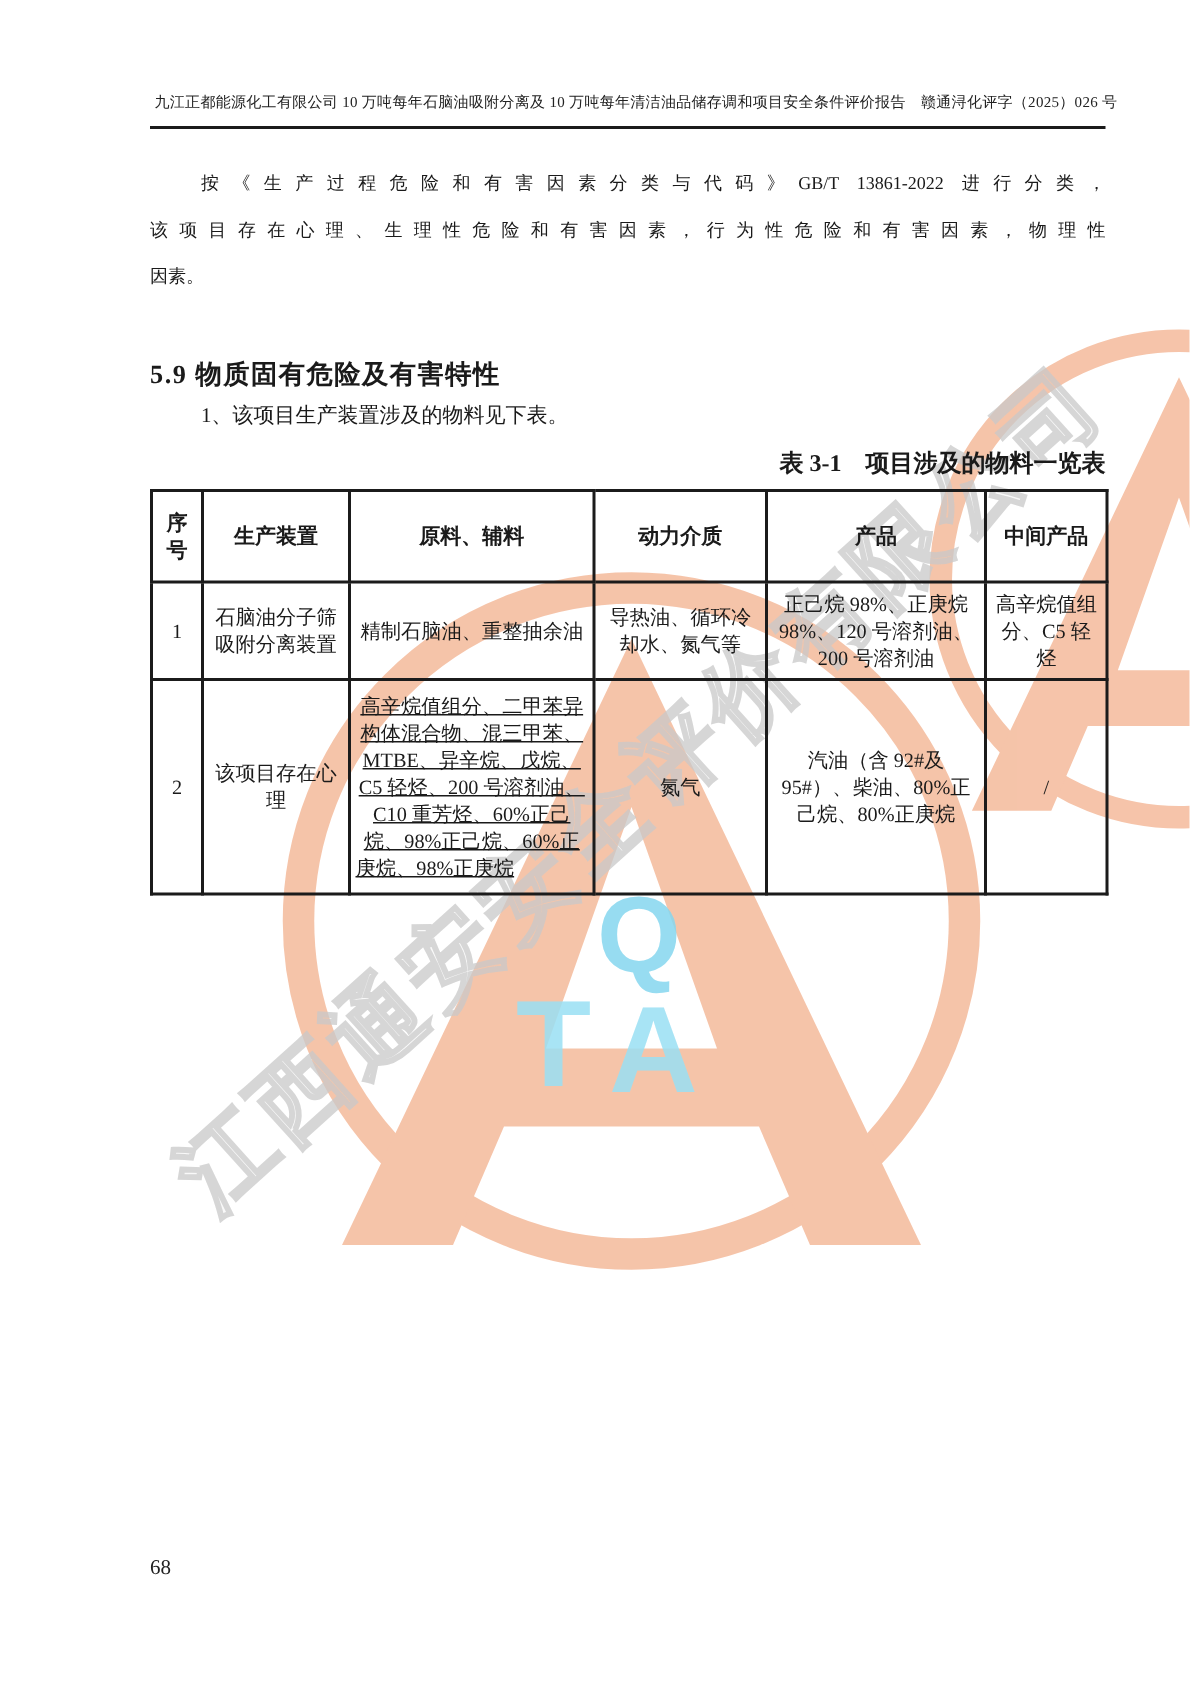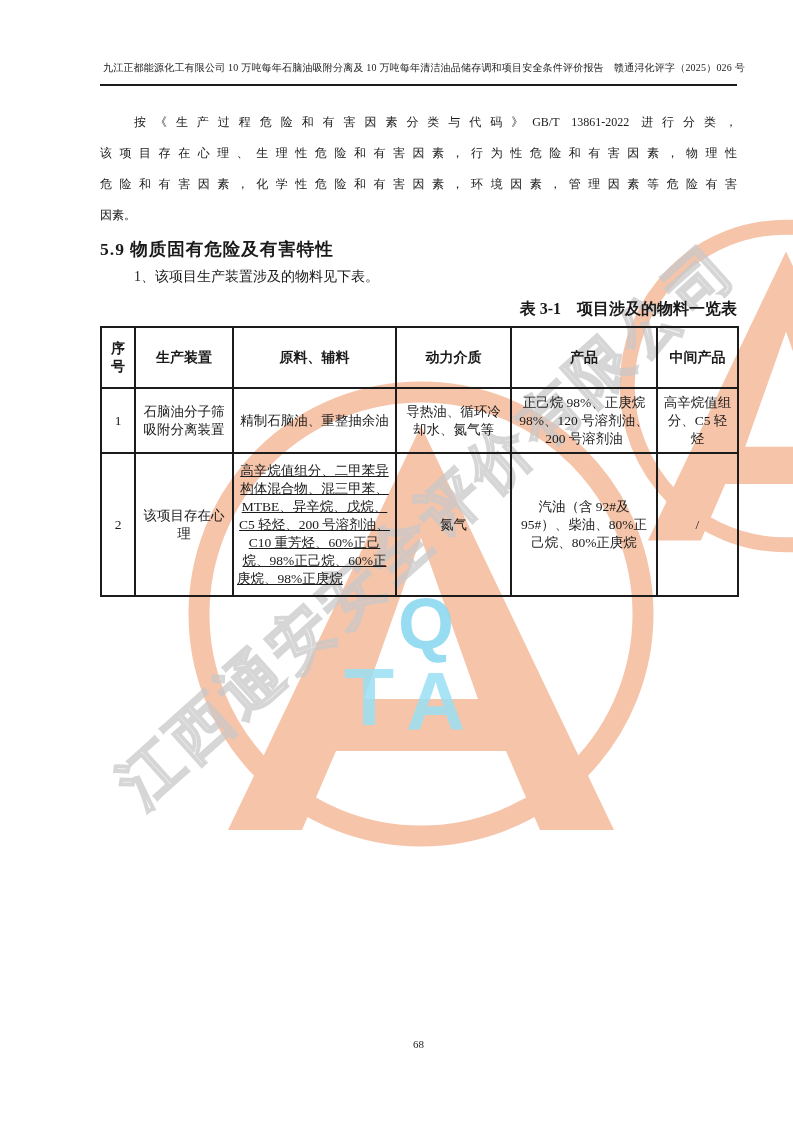--- a/index.html
+++ b/index.html
@@ -55,22 +55,22 @@
   }
   #materials-table th,#materials-table td{
     border:2px solid #1b1b1b;padding:1px 3px;vertical-align:middle;
     text-align:center;background:transparent;
   }
   #materials-table th{font-size:14px;font-weight:bold;}
   #materials-table td{font-size:13.5px;line-height:18px;}
   td.cell-justify{text-align:justify;text-align-last:left;padding:2px 5px;text-decoration:underline;}
   td.note-cell{text-align:left;text-align-last:left;font-size:13.5px;line-height:22px;padding:3px 6px;}
   #page-number{
-    position:absolute;left:0;top:1038px;width:637px;text-align:center;
-    font-size:11px;color:#222;
+    position:absolute;left:0;top:1038px;width:637px;
+    font-size:14px;color:#222;
   }
 </style>
 </head>
 <body>
 
 <div id="watermark-layer">
 
   <svg class="wm-logo wm-logo-big" viewBox="0 0 486 492" xmlns="http://www.w3.org/2000/svg">
     <circle cx="243" cy="246" r="222" fill="none" stroke="#ee9464" stroke-width="21"></circle>
     <path fill="#ee9464" fill-rule="evenodd" d="M243,58 L436,462 L362,462 L328,383 L158,383 L124,462 L50,462 Z
@@ -91,21 +91,20 @@
 </div>
 
 <div id="content">
 
   <div id="page-header">九江正都能源化工有限公司 10 万吨每年石脑油吸附分离及 10 万吨每年清洁油品储存调和项目安全条件评价报告　赣通浔化评字（2025）026 号</div>
   <div id="header-rule"></div>
 
   <div id="para1">
     <div class="para-line first">按《生产过程危险和有害因素分类与代码》GB/T 13861-2022 进行分类，</div>
     <div class="para-line">该项目存在心理、生理性危险和有害因素，行为性危险和有害因素，物理性</div>
-    <div class="para-line">危险和有害因素，化学性危险和有害因素，环境因素，管理因素等危险有害</div>
     <div class="para-line last">因素。</div>
   </div>
 
   <div id="section-heading">5.9 物质固有危险及有害特性</div>
 
   <div id="intro-line">1、该项目生产装置涉及的物料见下表。</div>
 
   <div id="table-title">表 3-1　项目涉及的物料一览表</div>
 
   <table id="materials-table">

